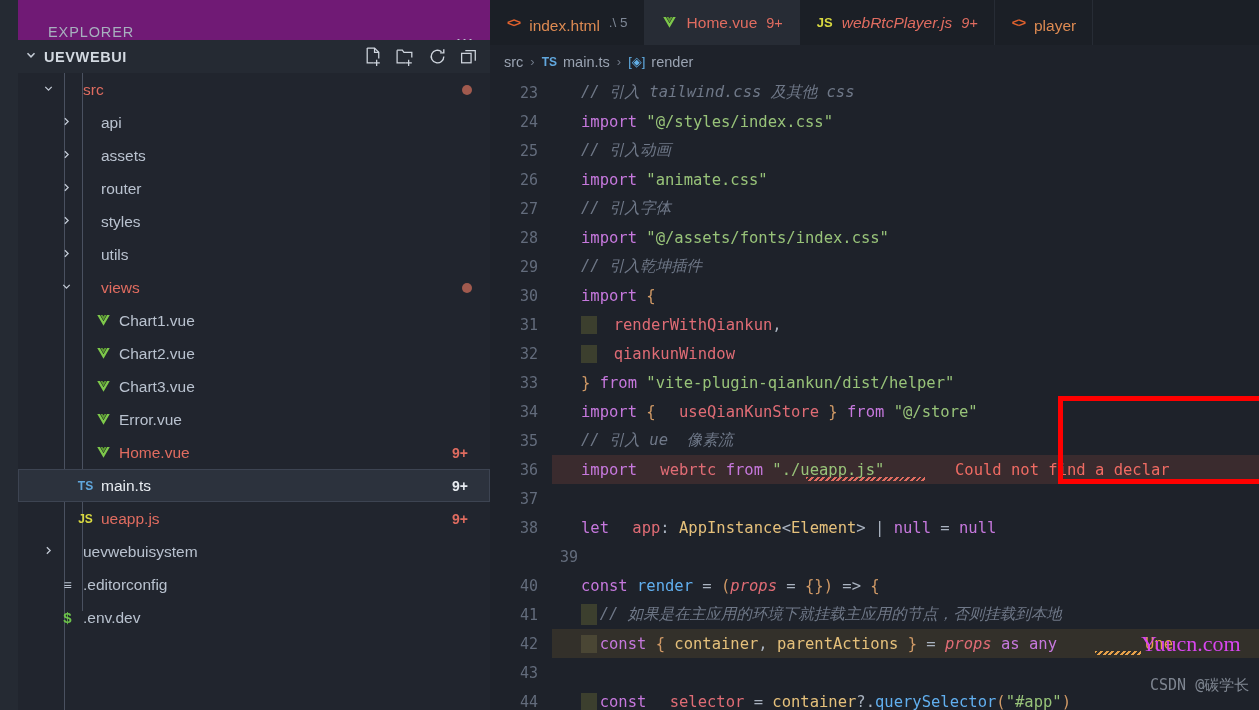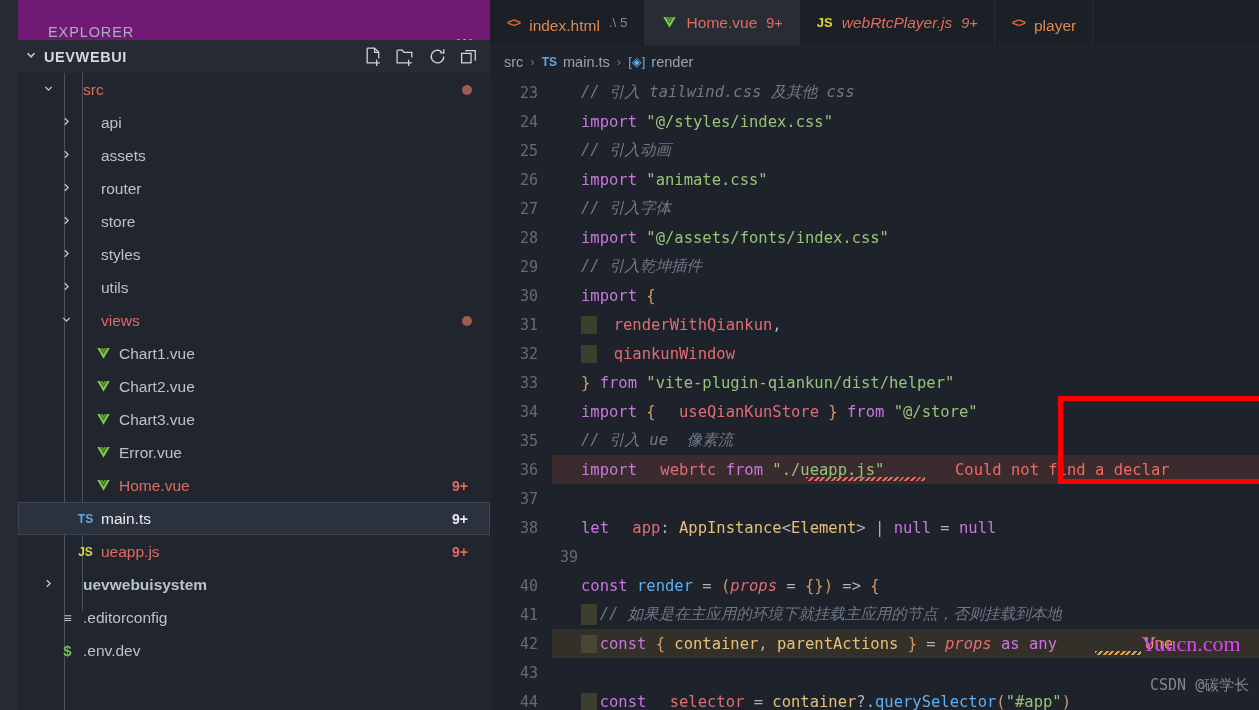--- a/index.html
+++ b/index.html
@@ -315,27 +315,20 @@
               <path d="M4.2 2.5L7.8 6l-3.6 3.5"></path>
             </svg></span>
           <span class="ficon"></span>
           <span class="label clr-gray">router</span>
         </div>
         <div class="row" style="padding-left: 40px;">
           <span class="arrow"><svg width="11" height="11" viewBox="0 0 12 12" fill="none" stroke="#c2c9d4" stroke-width="1.4">
               <path d="M4.2 2.5L7.8 6l-3.6 3.5"></path>
             </svg></span>
           <span class="ficon"></span>
-          <span class="label clr-gray">store</span>
-        </div>
-        <div class="row" style="padding-left: 40px;">
-          <span class="arrow"><svg width="11" height="11" viewBox="0 0 12 12" fill="none" stroke="#c2c9d4" stroke-width="1.4">
-              <path d="M4.2 2.5L7.8 6l-3.6 3.5"></path>
-            </svg></span>
-          <span class="ficon"></span>
           <span class="label clr-gray">styles</span>
         </div>
         <div class="row" style="padding-left: 40px;">
           <span class="arrow"><svg width="11" height="11" viewBox="0 0 12 12" fill="none" stroke="#c2c9d4" stroke-width="1.4">
               <path d="M4.2 2.5L7.8 6l-3.6 3.5"></path>
             </svg></span>
           <span class="ficon"></span>
           <span class="label clr-gray">utils</span>
         </div>
         <div class="row" style="padding-left: 40px;">
@@ -416,21 +409,21 @@
           <span class="badge clr-white">9+</span>
         </div>
         <div class="row" style="padding-left: 40px;">
           <span class="arrow none"></span>
           <span class="ficon">
             <span style="color:#d8d840;font-size:12px;font-weight:bold;">JS</span>
           </span>
           <span class="label clr-red">ueapp.js</span>
           <span class="badge clr-red">9+</span>
         </div>
-        <div class="row" style="padding-left: 22px; font-weight: bold;">
+        <div class="row" style="padding-left: 22px;">
           <span class="arrow"><svg width="11" height="11" viewBox="0 0 12 12" fill="none" stroke="#c2c9d4" stroke-width="1.4">
               <path d="M4.2 2.5L7.8 6l-3.6 3.5"></path>
             </svg></span>
           <span class="ficon"></span>
           <span class="label clr-gray">uevwebuisystem</span>
         </div>
         <div class="row" style="padding-left: 22px;">
           <span class="arrow none"></span>
           <span class="ficon">
             <span style="color:#b9c2cf;font-size:14px;">≡</span>

